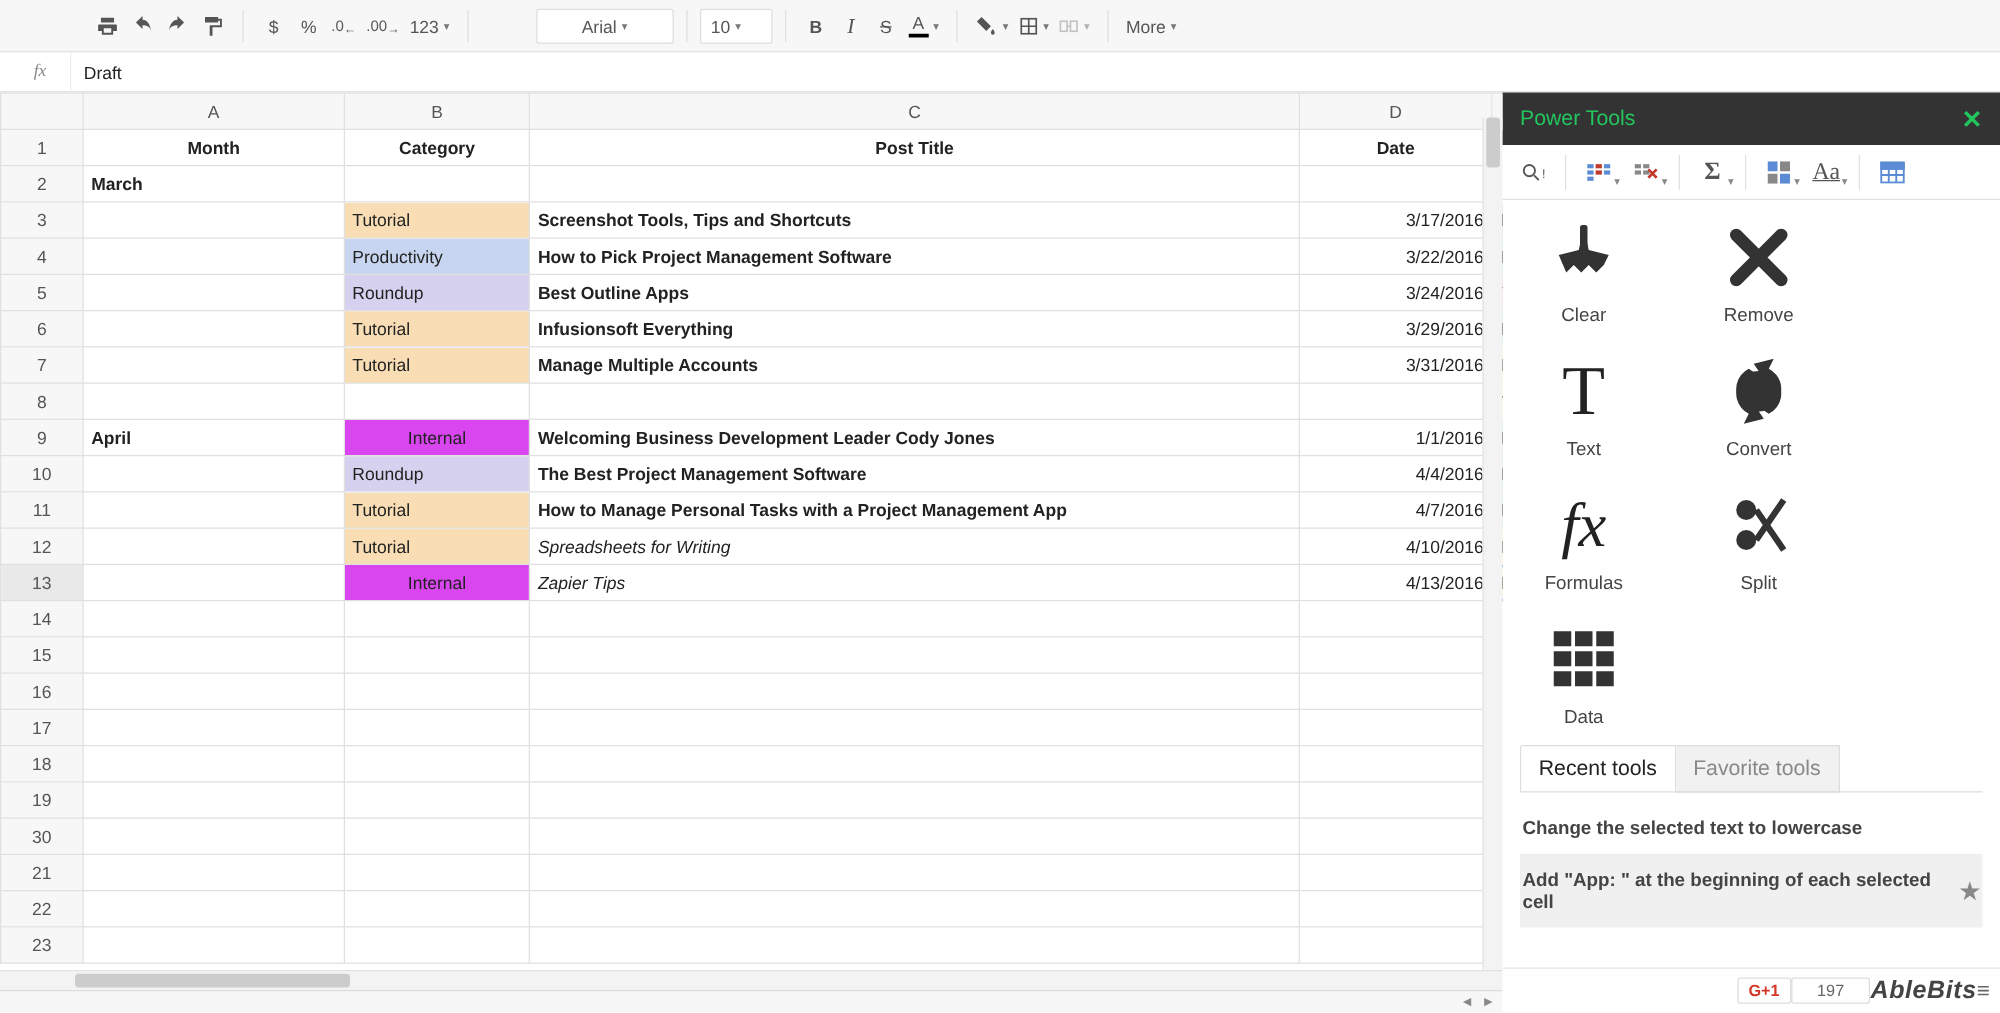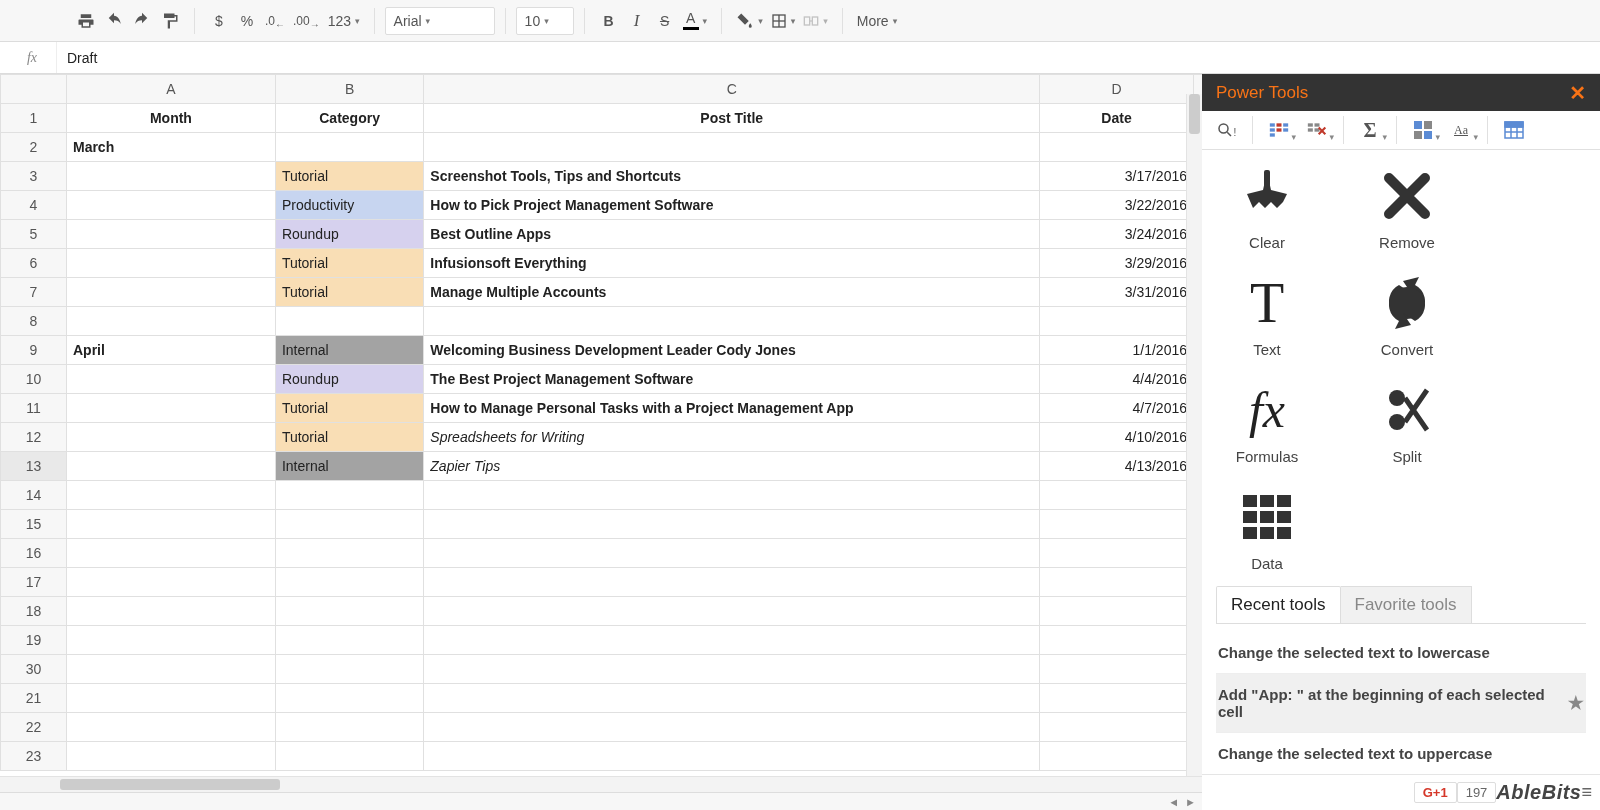--- a/index.html
+++ b/index.html
@@ -13,21 +13,21 @@
     color:#444;
   }
   .toolbar .grp { display:flex; align-items:center; gap:0px; }
   .toolbar .sep { width:1px; height:26px; background:#e0e0e0; margin:0 8px; }
   .tbtn {
     min-width:28px; height:28px; display:flex; align-items:center; justify-content:center;
     cursor:pointer; border-radius:2px; padding:0 4px; font-size:14px; color:#555;
   }
   .tbtn .label { font-size:14px; }
   .tbtn.drop::after { content:"▾"; font-size:9px; margin-left:4px; color:#777; }
-  .tbtn.wide { min-width:110px; justify-content:flex-start; padding:0 8px; border:1px solid #ddd; border-radius:2px; background:#fff; }
+  .tbtn.wide { min-width:110px; justify-content:center; padding:0 8px; border:1px solid #ddd; border-radius:2px; background:#fff;margin-left:44px; }
   .tbtn.wide2 { min-width:58px; justify-content:flex-start; padding:0 8px; border:1px solid #ddd; background:#fff;}
   .tbtn svg { display:block; }
   .tbtn.bold { font-weight:bold; }
   .tbtn.italic { font-style:italic; font-family:'Times New Roman', serif; font-size:17px;}
   .tbtn.strike { text-decoration:line-through; }
   .textcolor {
     display:flex; flex-direction:column; align-items:center; line-height:1;
   }
   .textcolor .bar { width:16px; height:3px; background:#000; margin-top:2px; }
 
@@ -40,21 +40,21 @@
   .fxbar .fxval { flex:1; padding-left:2px; color:#222; border-left:1px solid #eee; height:100%; display:flex; align-items:center; padding-left:10px;}
 
   
   .main { flex:1; display:flex; min-height:0; }
   .sheet { flex:1; display:flex; flex-direction:column; min-width:0; position:relative; }
   .sidepanel {
     width: 398px;
     background:#fff; display:flex; flex-direction:column;
   }
   .sidepanel-header {
-    height:42px; background:#333; color:#f97316; display:flex; align-items:center; justify-content:space-between;
+    height:42px; background:#333; color:#22c55e; display:flex; align-items:center; justify-content:space-between;
     padding:0 14px; font-size:17px;
   }
   .sidepanel-header .close { font-size:20px; cursor:pointer; font-weight:bold;}
   .sidepanel-tools {
     height:44px; border-bottom:1px solid #e0e0e0; display:flex; align-items:center; padding:0 6px; gap:2px;
   }
   .sidepanel-tools .sbtn { width:36px; height:30px; display:flex; align-items:center; justify-content:center; cursor:pointer; border-radius:2px; color:#555; position:relative;}
   .sidepanel-tools .sbtn.drop::after { content:"▾"; font-size:9px; position:absolute; right:1px; bottom:3px; color:#888;}
   .sidepanel-tools .sep { width:1px; height:28px; background:#e0e0e0; margin:0 6px; }
 
@@ -77,21 +77,21 @@
   .recent-item { padding:12px 2px; font-size:15px; color:#444; border-bottom:1px solid #eee; display:flex; justify-content:space-between; align-items:center; cursor:pointer;font-weight:bold;}
   .recent-item.selected { background:#f0f0f0; }
   .recent-item .star { color:#888; font-size:18px; }
   .recent-item:last-child{border-bottom:none;}
 
   .panel-footer {
     margin-top:auto; display:flex; align-items:center; justify-content:flex-end;
     border-top:1px solid #e5e5e5; padding:6px 8px; 
   }
   .gplus { border:1px solid #ddd; padding:2px 8px; font-size:13px; color:#d53729; font-weight:bold; border-radius:2px; cursor:pointer; }
-  .gcount { border:1px solid #ddd; padding:2px 8px; font-size:13px; border-radius:2px; color:#666;}
+  .gcount { border:1px solid #ddd; padding:2px 20px; font-size:13px; border-radius:2px; color:#666;}
   .brand { font-size:20px; color:#444; font-weight:bold; font-style:italic; letter-spacing:0.5px;}
   .menuicon { font-size:18px; color:#666; cursor:pointer;}
 
   
   .sheet-body { flex:1; overflow:hidden; display:flex; position:relative;}
   .grid { flex:1; overflow:hidden; position:relative;}
   table.g { border-collapse:collapse; width: calc(100% + 80px); table-layout:fixed; }
   table.g th, table.g td { border:1px solid #e0e0e0; padding:0 6px; height:29px; text-align:left; white-space:nowrap; overflow:hidden; }
   table.g thead th { background:#f7f7f7; font-weight:normal; font-size:14px; text-align:center; color:#555; }
   table.g thead th.rh { width:60px; background:#f7f7f7;}
@@ -104,21 +104,21 @@
   .status { overflow:hidden; }
   .status.publ { background:#bfe5c9; }
   .status.draft { background:#fff4c2; }
   .status.update { background:#f8cfcf; font-style:italic;}
   .status.total { background:#fff4c2; font-style:italic; font-weight:bold;}
   td.bold{font-weight:bold;}
   td.italic{font-style:italic;}
   .cat.tut { background:#f9deb5; }
   .cat.prod { background:#c7d5f0; }
   .cat.round { background:#d6d1ee; }
-  .cat.int { background:#a3a3a3; }
+  .cat.int { background:#d946ef;text-align:center; }
   td.selcell { outline:2px solid #3b82f6; outline-offset:-2px; }
 
   
   .vtrack { position:absolute; right:0; top:20px; bottom:0; width:16px; background:#f3f3f3; border-left:1px solid #e3e3e3;}
   .vthumb { position:absolute; top:0; left:2px; right:2px; height:40px; background:#ccc; border-radius:3px;}
   .sheet-footer { height:18px; background:#f7f7f7; border-top:1px solid #ddd; display:flex; align-items:center; justify-content:flex-end; padding:0 6px; gap:6px; font-size:11px; color:#888;}
   .sheet-footer .harrow{cursor:pointer;}
   .hscroll{ height:16px; background:#f3f3f3; border-top:1px solid #e3e3e3; position:relative;}
   .hthumb{ position:absolute; left:60px; width:220px; top:2px; bottom:2px; background:#ccc; border-radius:3px;}
 
@@ -494,21 +494,21 @@
       <div class="sep"></div>
       <div class="sbtn drop">
         <svg width="18" height="18" viewBox="0 0 18 18" fill="#5b8bd4">
             <rect x="0" y="0" width="8" height="8"></rect>
             <rect x="10" y="0" width="8" height="8" fill="#888"></rect>
             <rect x="0" y="10" width="8" height="8" fill="#888"></rect>
             <rect x="10" y="10" width="8" height="8"></rect>
           </svg>
       </div>
       <div class="sbtn drop">
-          <span style="font-family:'Times New Roman';font-size:12px;text-decoration:underline;">Aa</span>
+          <span style="font-family:'Times New Roman';font-size:19px;text-decoration:underline;">Aa</span>
         </div>
       <div class="sep"></div>
       <div class="sbtn">
         <svg width="20" height="18" viewBox="0 0 20 18" fill="none" stroke="#5b8bd4" stroke-width="1.5">
             <rect x="1" y="1" width="18" height="16"></rect>
             <line x1="1" y1="6" x2="19" y2="6"></line>
             <line x1="1" y1="11" x2="19" y2="11"></line>
             <line x1="7" y1="1" x2="7" y2="17"></line>
             <line x1="13" y1="1" x2="13" y2="17"></line>
             <rect x="1" y="1" width="18" height="5" fill="#5b8bd4"></rect>
@@ -575,23 +575,20 @@
     </div>
     <div class="tabline"></div>
     <div class="recent-list" id="recent-list">
         <div class="recent-item">
           <span>Change the selected text to lowercase</span>
         </div>
         <div class="recent-item selected">
           <span>Add "App: " at the beginning of each selected cell</span>
           <span class="star">★</span>
         </div>
-        <div class="recent-item">
-          <span>Change the selected text to uppercase</span>
-        </div>
       </div>
 
     <div class="panel-footer">
       <span class="gplus">G+1</span>
       <span class="gcount">197</span>
       <span class="brand">AbleBits</span>
       <span class="menuicon">≡</span>
     </div>
   </div>
 </div>

